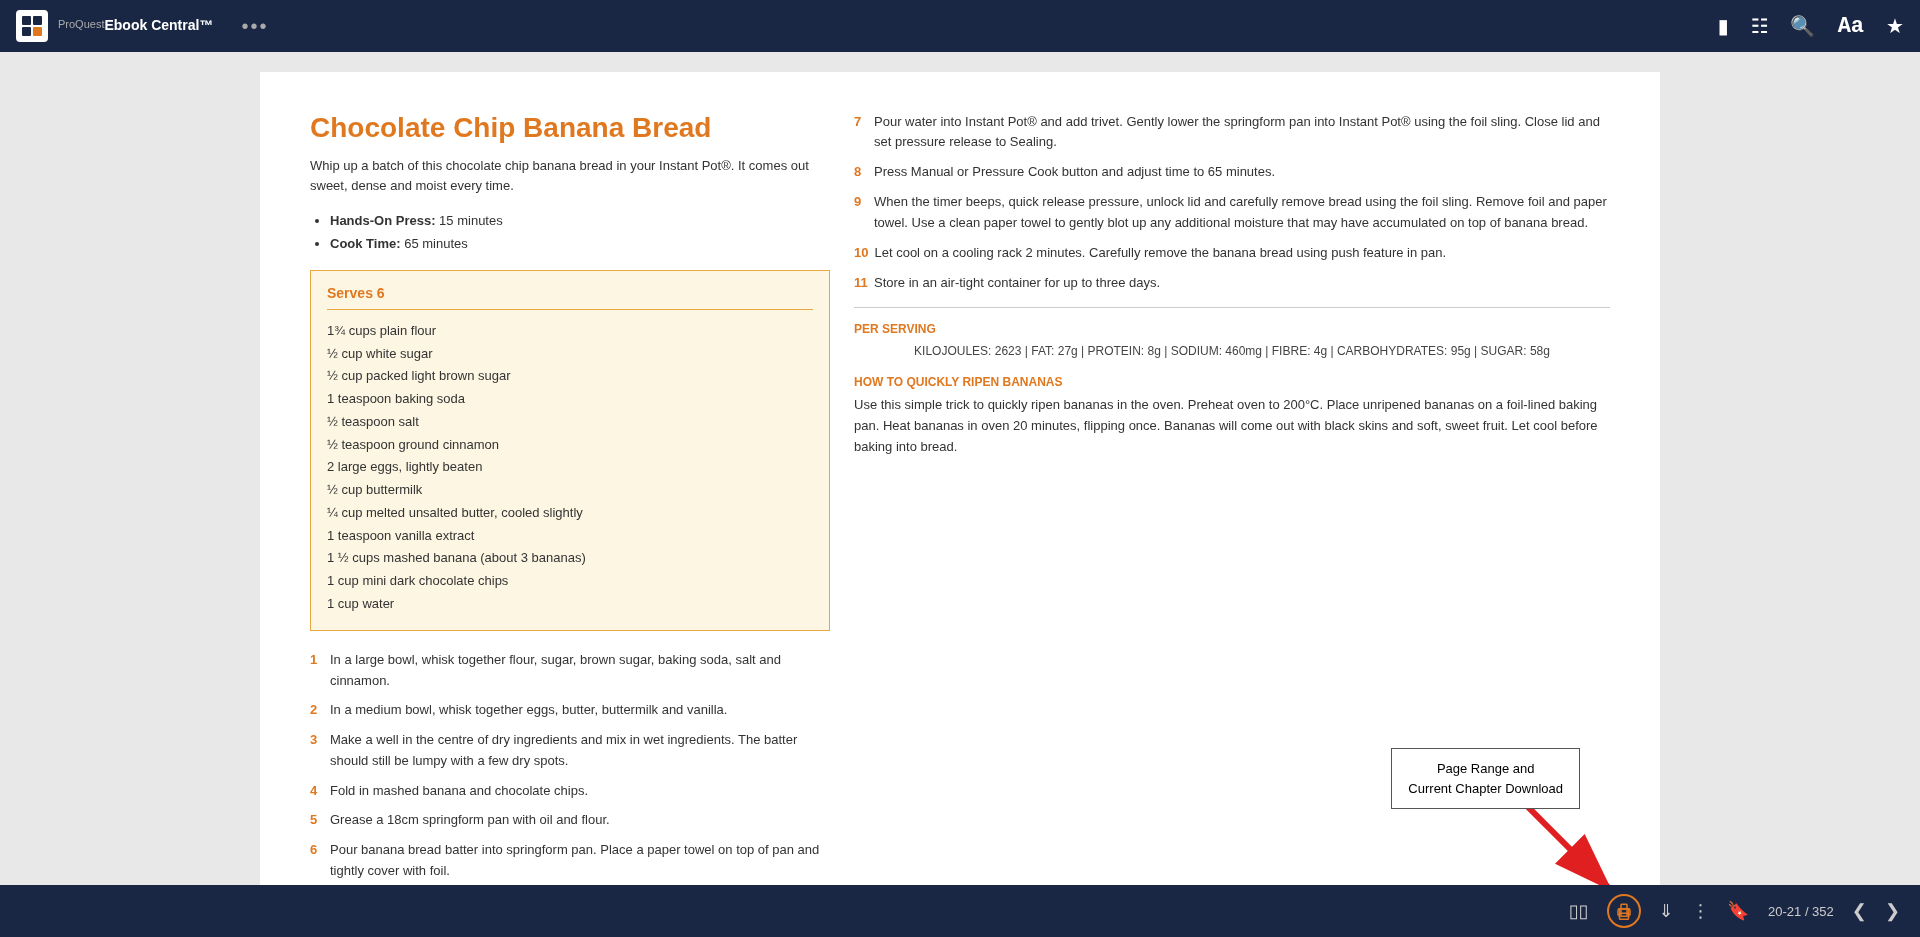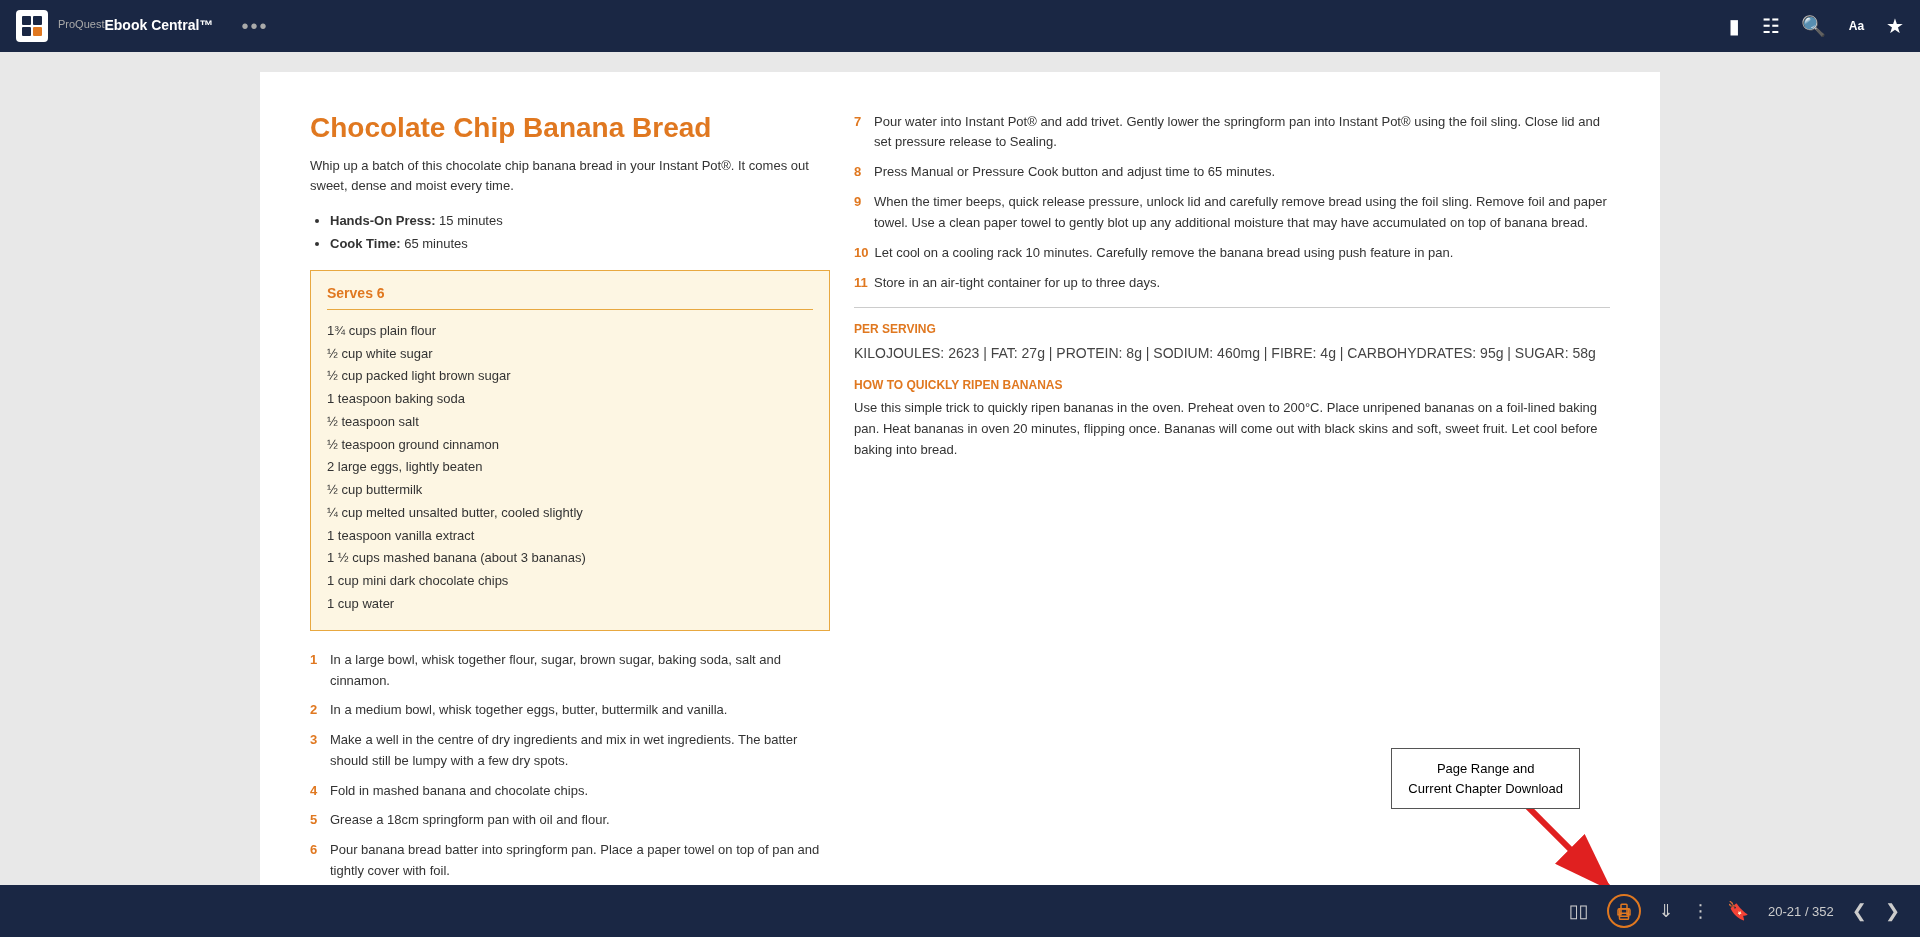--- a/index.html
+++ b/index.html
@@ -164,23 +164,24 @@
       margin: 14px 0;
     }
 
     .per-serving-label {
       color: #e07820;
       font-weight: bold;
       font-size: 12px;
       margin-bottom: 6px;
     }
     .per-serving-data {
-      font-size: 14px;
+      font-size: 12px;
       color: #444;
       line-height: 1.6;
+      text-align: center;
     }
 
     .ripen-label {
       color: #e07820;
       font-weight: bold;
       font-size: 12px;
       margin: 14px 0 6px;
     }
     .ripen-text {
       font-size: 13px;
@@ -271,21 +272,21 @@
     <div style="display:flex;flex-direction:row;line-height:1.1;">
       <span class="logo-text" style="font-size:11px;color:#aaa;font-weight:normal;">ProQuest</span>
       <span class="logo-text" style="font-size:14px;color:#fff;font-weight:bold;">Ebook Central™</span>
     </div>
     <span class="dots">•••</span>
   </div>
   <div class="header-right">
     <span class="header-icon">▮</span>
     <span class="header-icon">☷</span>
     <span class="header-icon">🔍</span>
-    <span class="header-icon" style="font-weight:bold;font-size:12px;">Aa</span>
+    <span class="header-icon" style="font-weight:bold;font-size:22px;font-family:Liberation Mono, monospace;">Aa</span>
     <span class="header-icon">★</span>
   </div>
 </div>
 
 <div id="main-content">
   <div id="book-page">
 
     <div class="left-col">
       <div class="recipe-title">Chocolate Chip Banana Bread</div>
       <div class="recipe-intro">Whip up a batch of this chocolate chip banana bread in your Instant Pot®. It comes out sweet, dense and moist every time.</div>
@@ -352,21 +353,21 @@
           <div class="step">
             <span class="step-num">8</span>
             <span>Press Manual or Pressure Cook button and adjust time to 65 minutes.</span>
           </div>
           <div class="step">
             <span class="step-num">9</span>
             <span>When the timer beeps, quick release pressure, unlock lid and carefully remove bread using the foil sling. Remove foil and paper towel. Use a clean paper towel to gently blot up any additional moisture that may have accumulated on top of banana bread.</span>
           </div>
           <div class="step">
             <span class="step-num">10</span>
-            <span>Let cool on a cooling rack 10 minutes. Carefully remove the banana bread using push feature in pan.</span>
+            <span>Let cool on a cooling rack 2 minutes. Carefully remove the banana bread using push feature in pan.</span>
           </div>
           <div class="step">
             <span class="step-num">11</span>
             <span>Store in an air-tight container for up to three days.</span>
           </div>
         </div>
 
       <hr class="divider">
 
       <div class="per-serving-label">PER SERVING</div>

